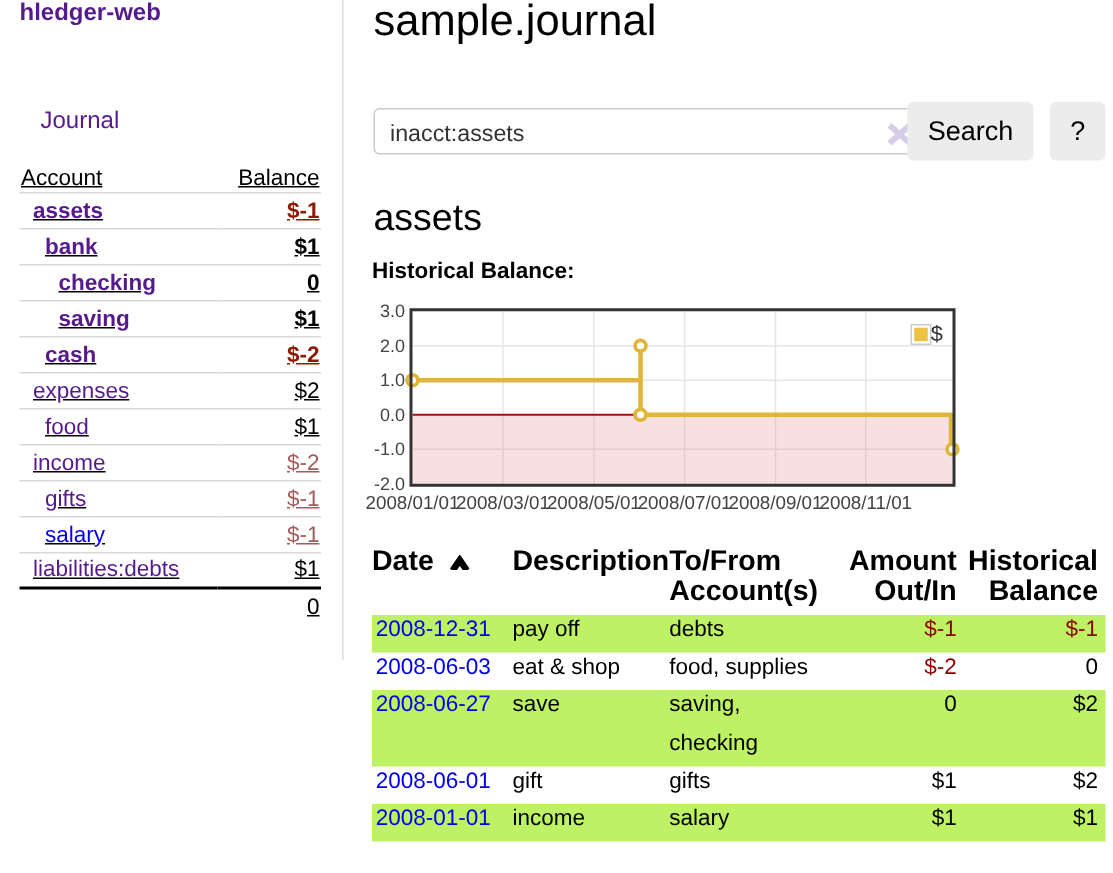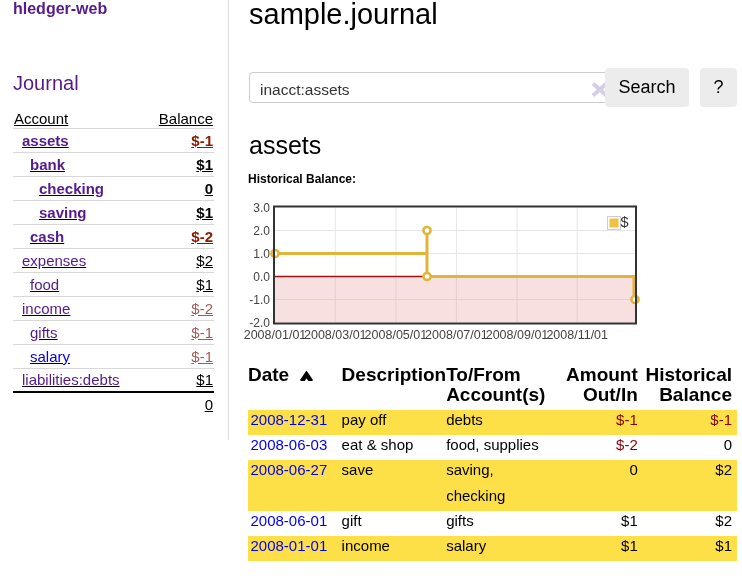--- a/index.html
+++ b/index.html
@@ -8,50 +8,50 @@
 a { text-decoration:none; }
 .purple { color:#551A8B; }
 .blue { color:#0000EE; }
 .negbold { color:#8B1A00; font-weight:bold; }
 .neg { color:#8B0000; }
 .negmut { color:#A35B5B; }
 
 
 #sidebar { position:absolute; left:0; top:0; width:229px; height:440px; border-right:1px solid #ddd; }
 #brand { position:absolute; left:13px; top:0px; font-size:16px;font-weight:bold; }
-#journal { position:absolute; left:13px; top:72px; font-size:20px; }
+#journal { position:absolute; left:27px; top:72px; font-size:16px; }
 #acctbl { position:absolute; left:13px; top:104px; width:200.5px; border-collapse:collapse; font-size:15px; }
 #acctbl td, #acctbl th { padding:0; height:24px; vertical-align:middle; border-top:1px solid #d8d8d8;text-decoration:underline; }
 #acctbl tr.hdr th { border-top:none; font-weight:normal; height:24px; vertical-align:bottom; padding-bottom:1px; }
 #acctbl .bal { text-align:right; padding-right:0.5px; }
 #acctbl .d1 { padding-left:9px; }
 #acctbl .d2 { padding-left:17px; }
 #acctbl .d3 { padding-left:26px; }
 #acctbl tr.total td { border-top:2px solid #000; }
 .b { font-weight:bold; }
 
 
 #h1 { position:absolute; left:249px; top:0px; font-size:29px; line-height:1; font-weight:normal; color:#000; }
 #searchbox { position:absolute; left:249px; top:72px; width:363px; height:31px; border:1px solid #ccc; border-radius:4px; }
 #searchtext { position:absolute; left:260px; top:81.5px; font-size:15.5px; line-height:1; color:#333; }
 #clearx { position:absolute; left:592px; top:82px; }
 .btn { position:absolute; top:67.5px; height:39px; background:#ececec; border-radius:4px; font-size:18px; color:#000; text-align:center; line-height:39px; }
 #btnsearch { left:605px; width:84px; }
 #btnq { left:700px; width:37px; }
 #h2 { position:absolute; left:249px; top:132.8px; font-size:25px; line-height:1; font-weight:normal; }
-#hb { position:absolute; left:248px; top:172.5px; font-size:12px; line-height:1; font-weight:bold; }
+#hb { position:absolute; left:248px; top:172.5px; font-size:15px; line-height:1; font-weight:bold; }
 
 
 #reg { position:absolute; left:248px; top:365px; width:489px; border-collapse:collapse; font-size:15px; }
 #reg th { font-weight:bold; font-size:19px; text-align:left; vertical-align:top; padding:0 0 6px 0; line-height:19.5px; }
 #reg td { padding:0 0 6px 0; vertical-align:top; line-height:19px; }
 #reg td:first-child { padding-left:2.5px; }
 #reg td:last-child, #reg th:last-child { padding-right:5px; }
 #reg .r { text-align:right; }
-#reg tr.g td { background:#fde047; }
+#reg tr.g td { background:#bef264; }
 </style>
 </head>
 <body>
 <div id="sidebar"></div>
 <a id="brand" class="purple" href="#">hledger-web</a>
 <a id="journal" class="purple" href="#">Journal</a>
 <table id="acctbl">
   <tbody>
       <tr class="hdr">
         <th style="padding-left:1px; text-align:left;">Account</th>

